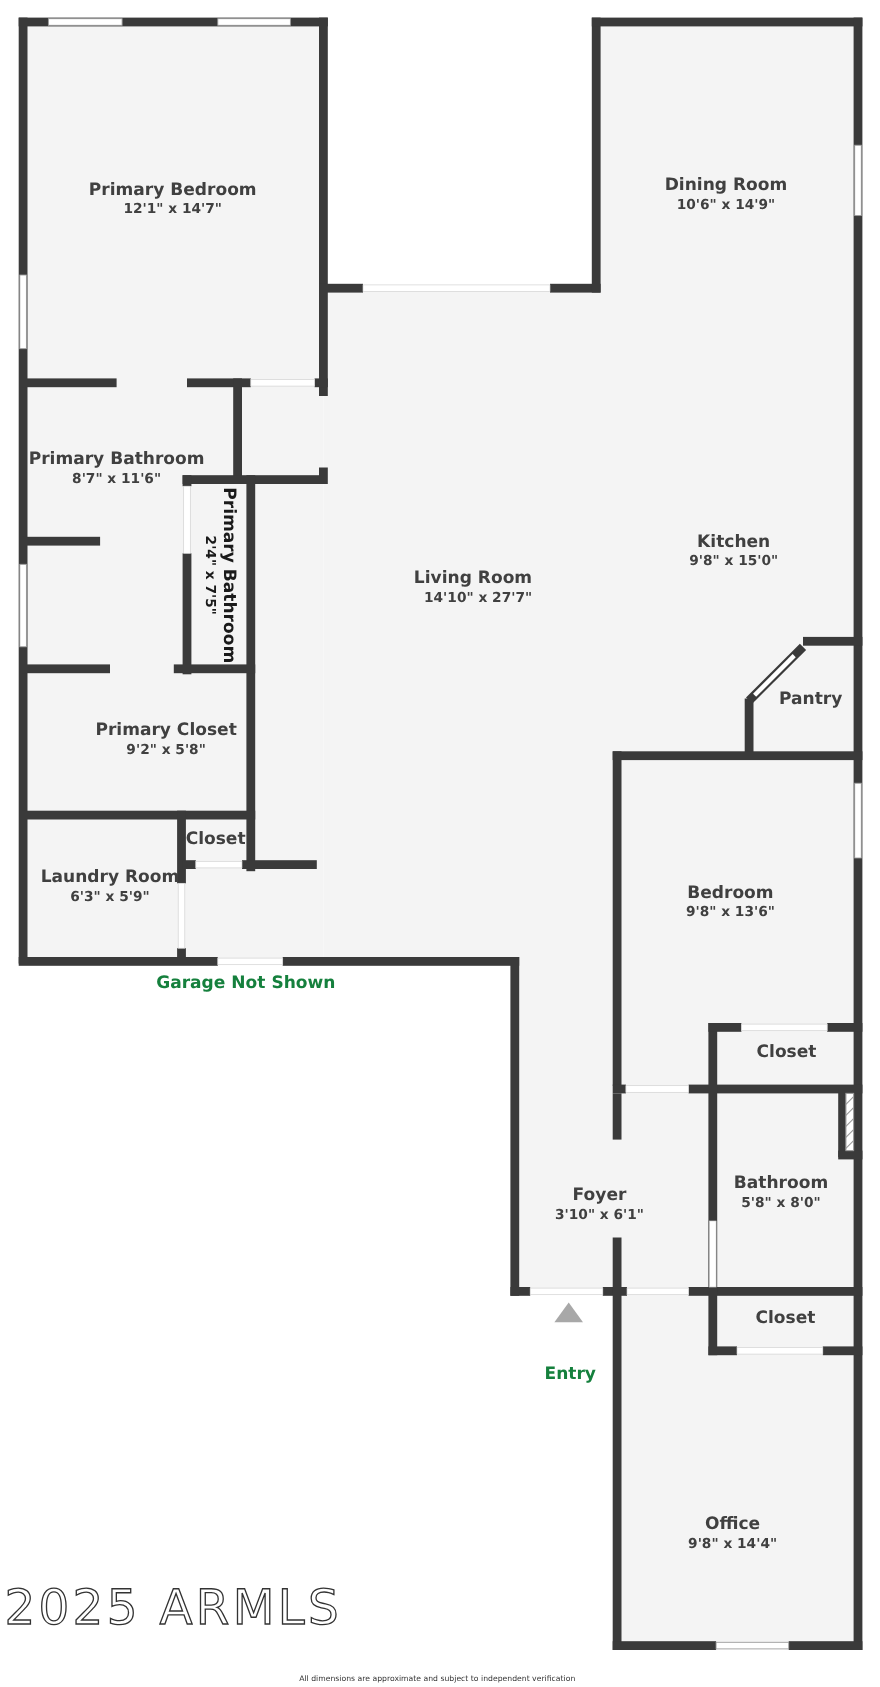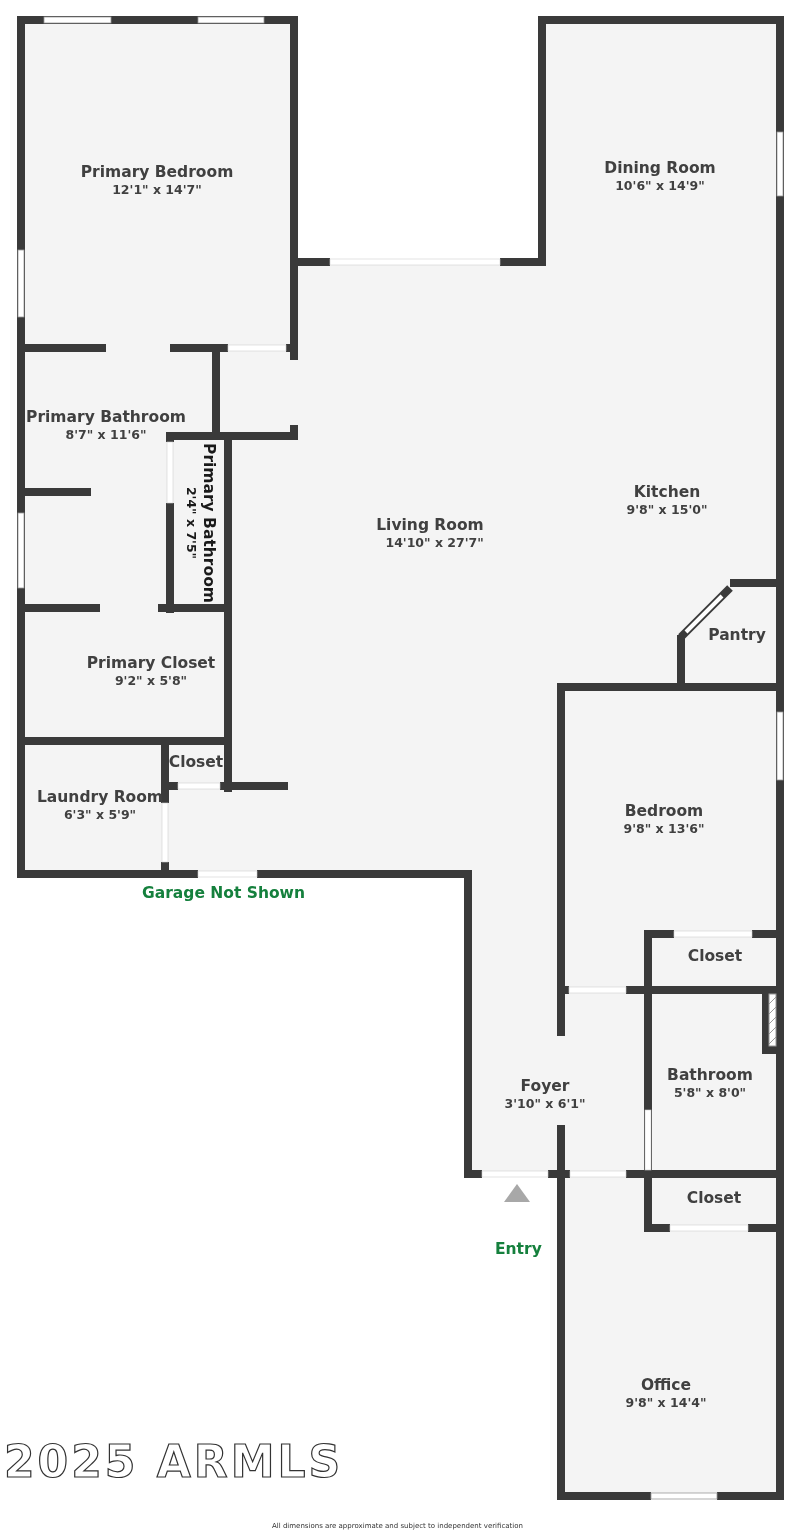--- a/index.html
+++ b/index.html
@@ -5,21 +5,21 @@
   html, body { margin: 0; padding: 0; background: #ffffff; }
   body { width: 800px; height: 1534px; position: relative; overflow: hidden; font-family: "DejaVu Sans", sans-serif; }
   svg.plan { position: absolute; left: 0; top: 0; }
   .label { position: absolute; text-align: center; color: #404040; transform: translateX(-50%); white-space: nowrap; }
   .label .name { font-weight: bold; font-size: 15.5px; display: block; line-height: 19px; }
   .label .dim { font-weight: bold; font-size: 12.5px; display: block; line-height: 16px; }
   .vlabel { position: absolute; transform-origin: left top; transform: rotate(90deg); white-space: nowrap; color: #1a1a1a; text-align: center; }
   .vlabel .name { font-weight: bold; font-size: 15.5px; display: block; line-height: 19px; }
   .vlabel .dim { font-weight: bold; font-size: 12.5px; display: block; line-height: 16px; }
   .free { position: absolute; font-weight: bold; font-size: 15.5px; color: #15803d; white-space: nowrap; }
-  .watermark { position: absolute; left: 4px; top: 1436px; font-family: "DejaVu Sans", sans-serif; font-weight: 700; font-size: 44px; letter-spacing: 3px; color: transparent; -webkit-text-stroke: 1.2px #333; }
+  .watermark { position: absolute; left: 4px; top: 1436px; font-family: "DejaVu Sans", sans-serif; font-weight: 400; font-size: 44px; letter-spacing: 3px; color: transparent; -webkit-text-stroke: 1.2px #333; }
   .disclaimer { position: absolute; left: 272px; top: 1522px; font-size: 7px; color: #333; white-space: nowrap; }
 </style>
 </head>
 <body>
 
 <svg class="plan" width="800" height="1534" viewBox="0 0 800 1534" xmlns="http://www.w3.org/2000/svg">
 
   <g fill="#f4f4f4">
     <rect x="20" y="20" width="274" height="855"></rect>
     <rect x="294" y="263" width="486" height="612"></rect>

